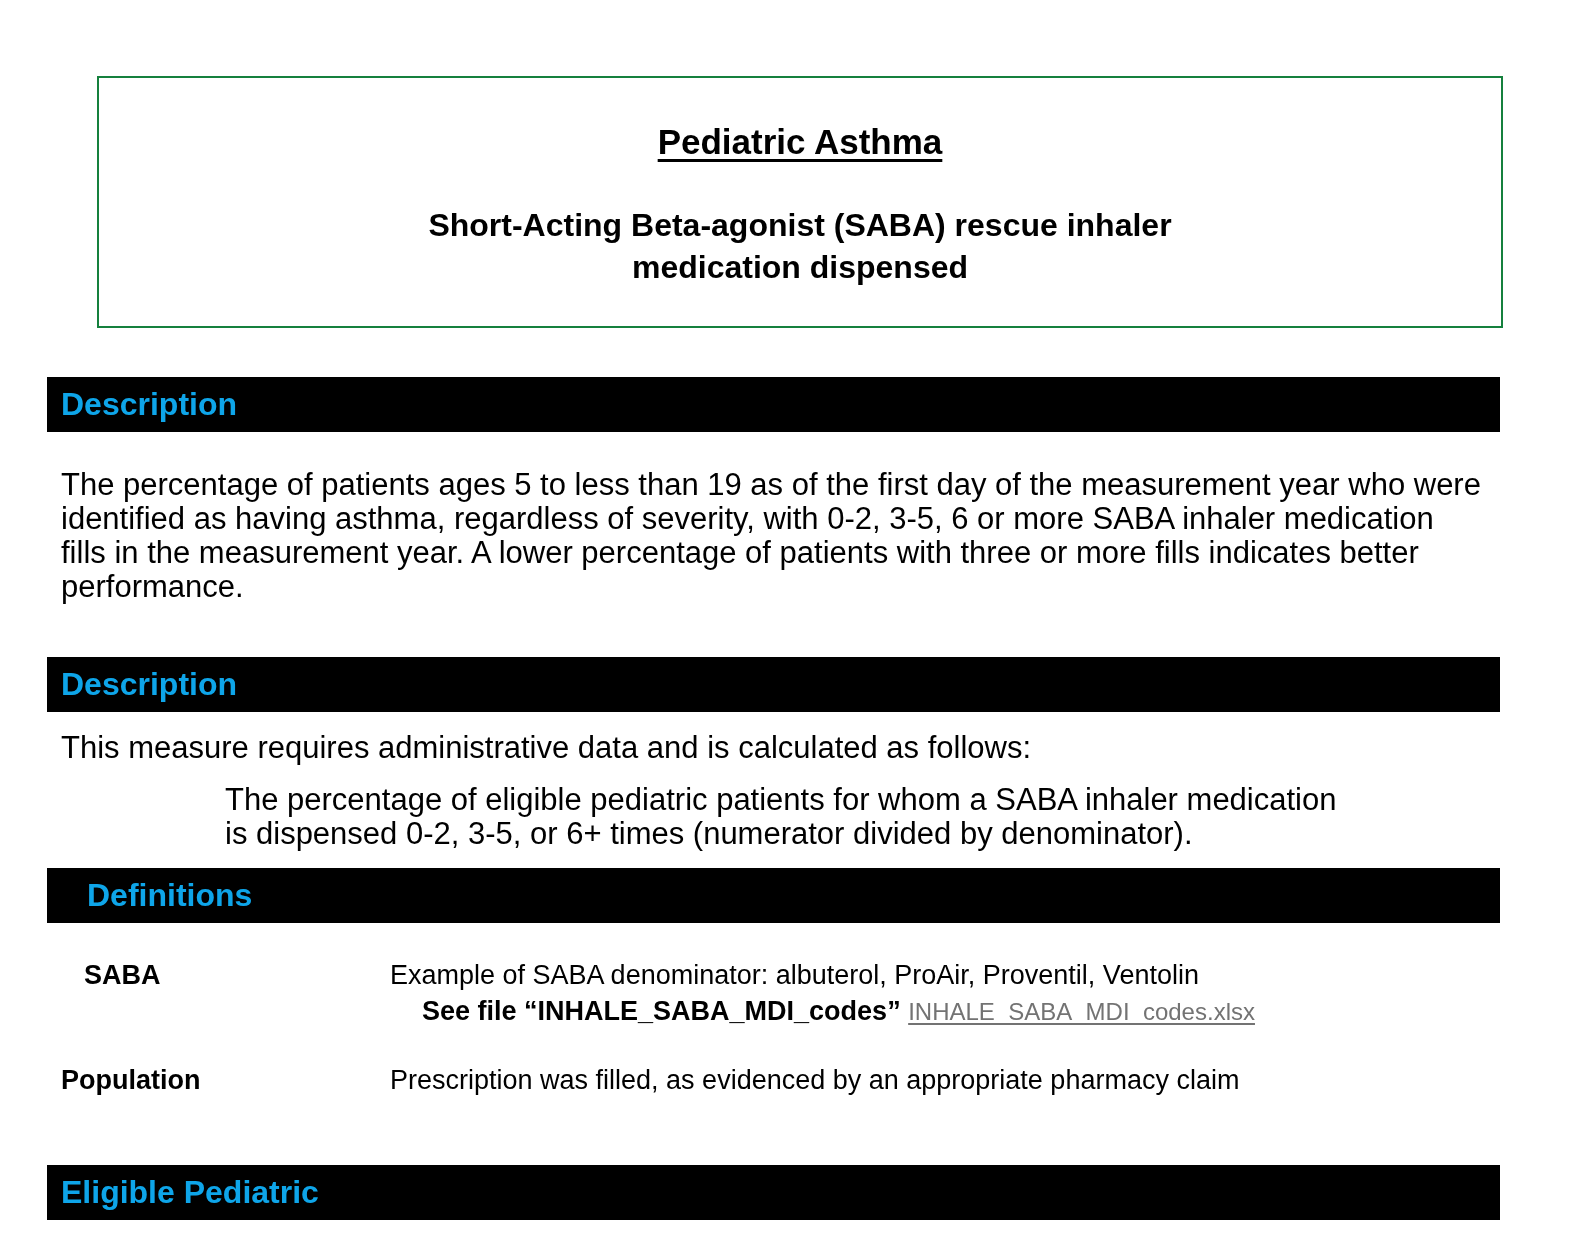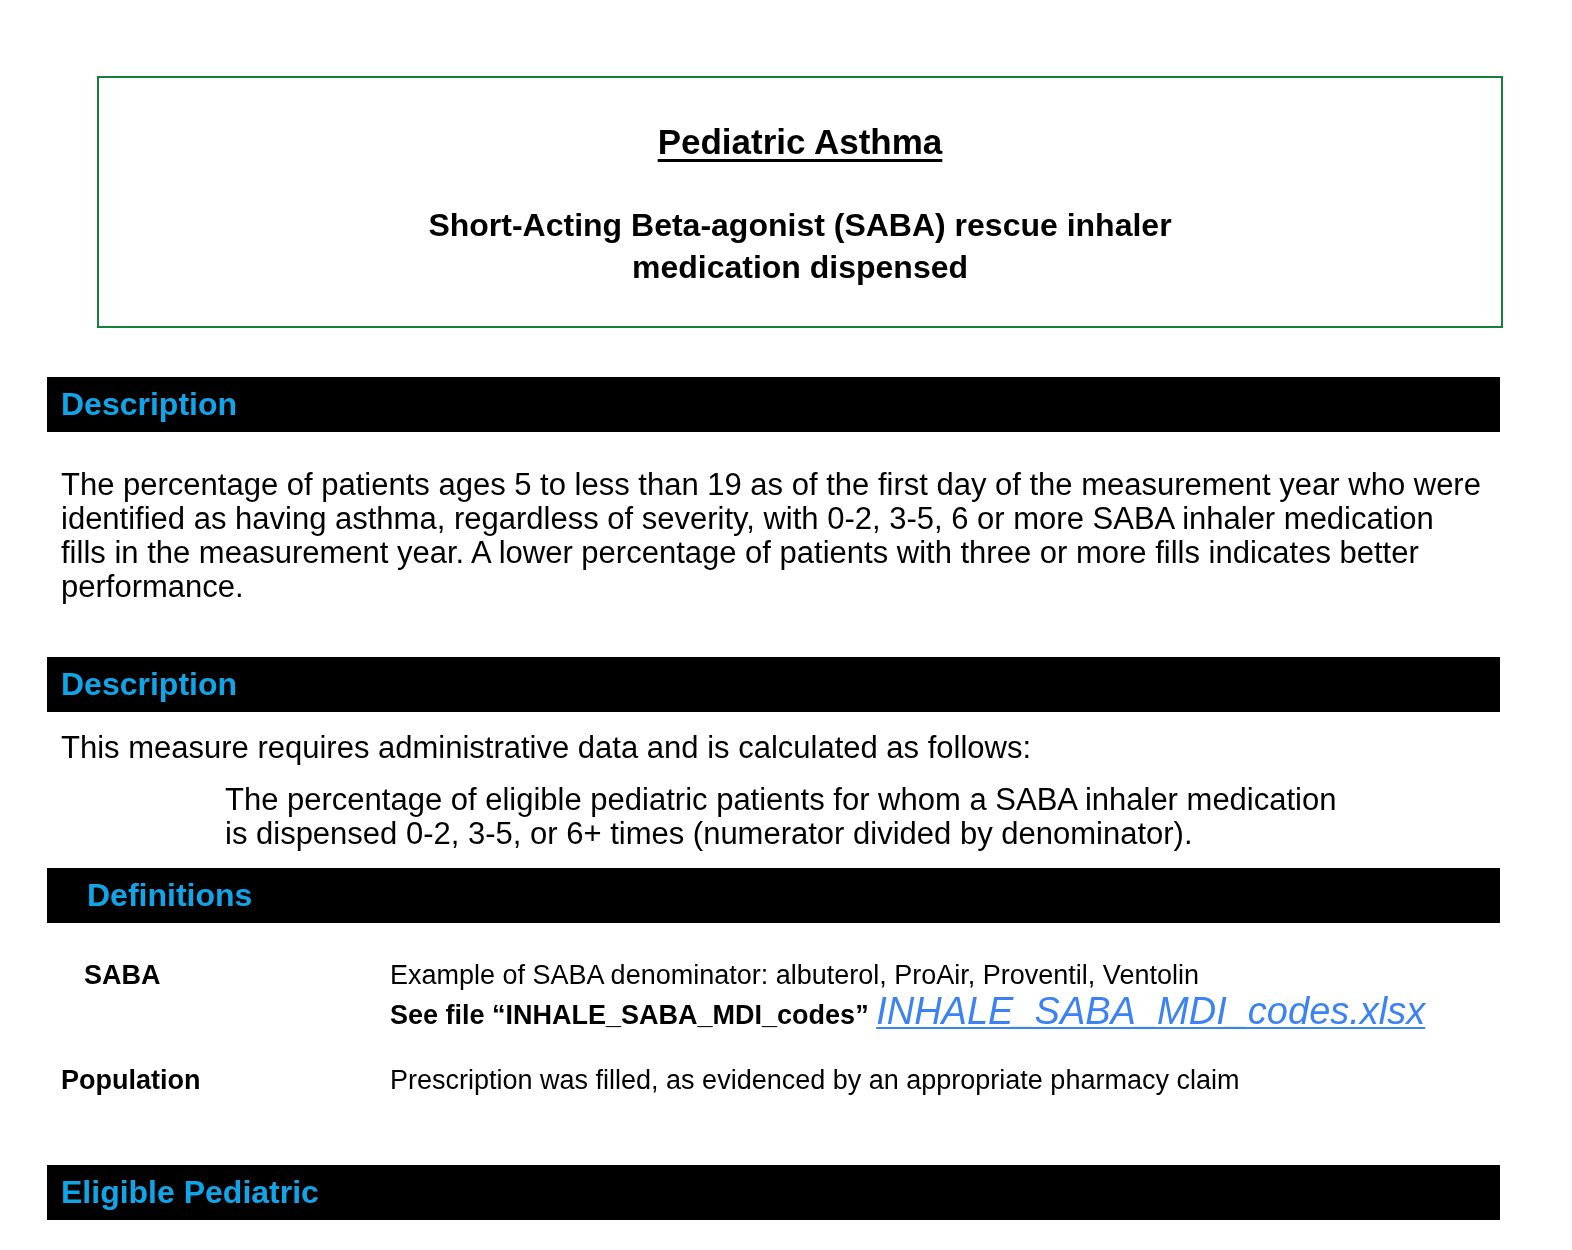--- a/index.html
+++ b/index.html
@@ -27,24 +27,24 @@
     }
     .para {
       position: absolute; font-size: 31px; line-height: 34px;
     }
     .def-term {
       position: absolute; left: 61px; font-size: 27px; font-weight: bold; line-height: 34px;
     }
     .def-body {
       position: absolute; left: 390px; font-size: 27px; line-height: 36px;
     }
-    .bold { font-weight: bold; }
+    .bold { font-weight: bold; margin-left: 32px; }
     .link {
-      color: #3b82f6; text-decoration: underline; font-size: 38px;
-      text-decoration-thickness: 2px; text-underline-offset: 3px; cursor: pointer; font-style: italic;
+      color: #737373; text-decoration: underline; font-size: 24px;
+      text-decoration-thickness: 2px; text-underline-offset: 3px; cursor: pointer;
     }
   </style>
 </head>
 <body>
 
 <div class="title-box">
   <div class="title-main">Pediatric Asthma</div>
   <div class="title-sub">
     <div>Short-Acting Beta-agonist (SABA) rescue inhaler</div>
     <div>medication dispensed</div>

